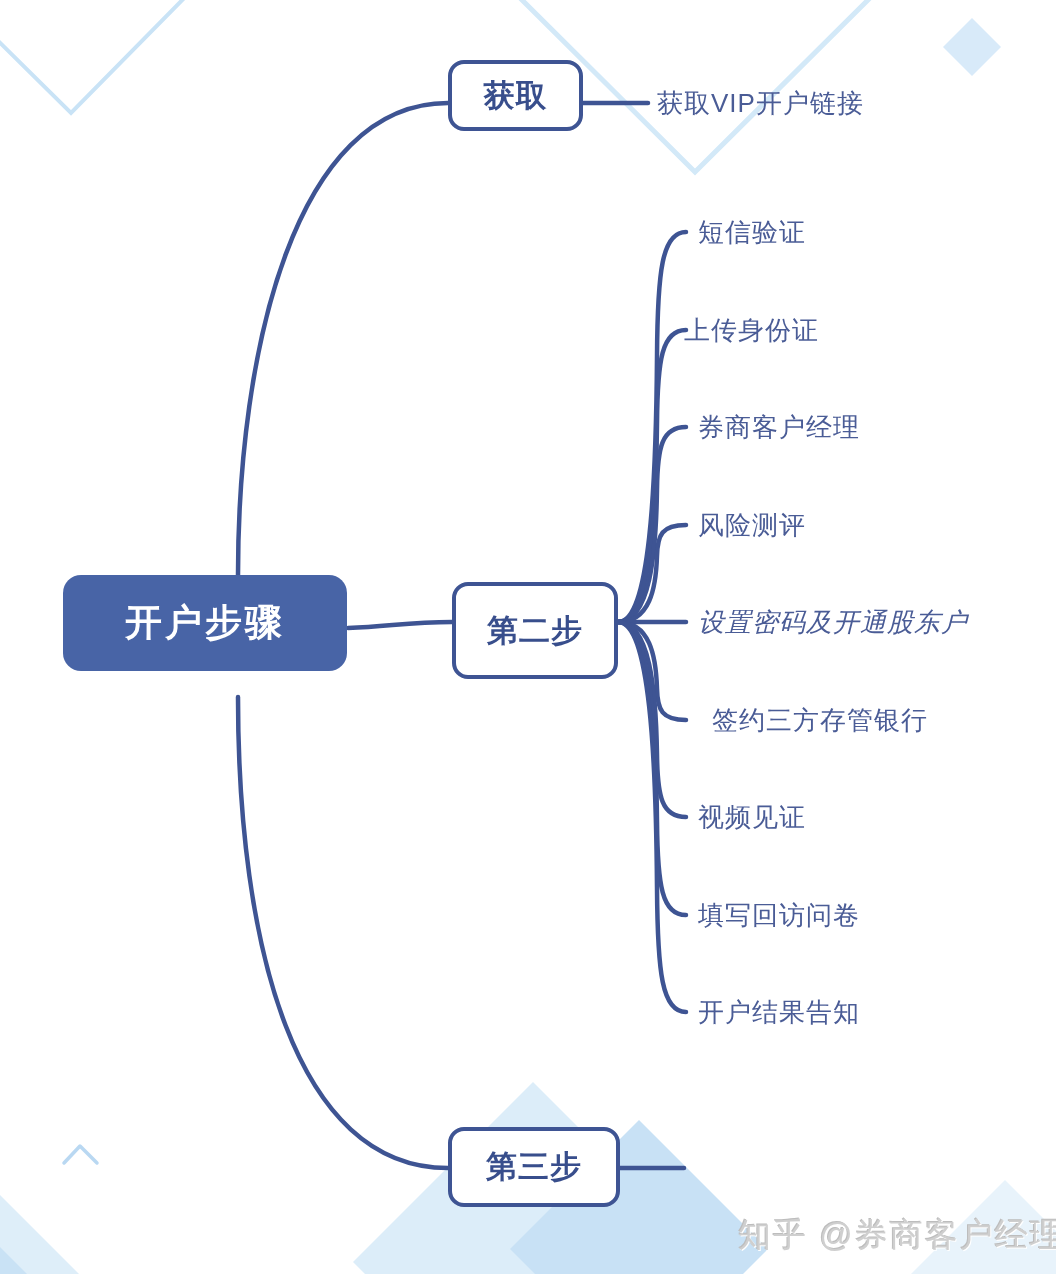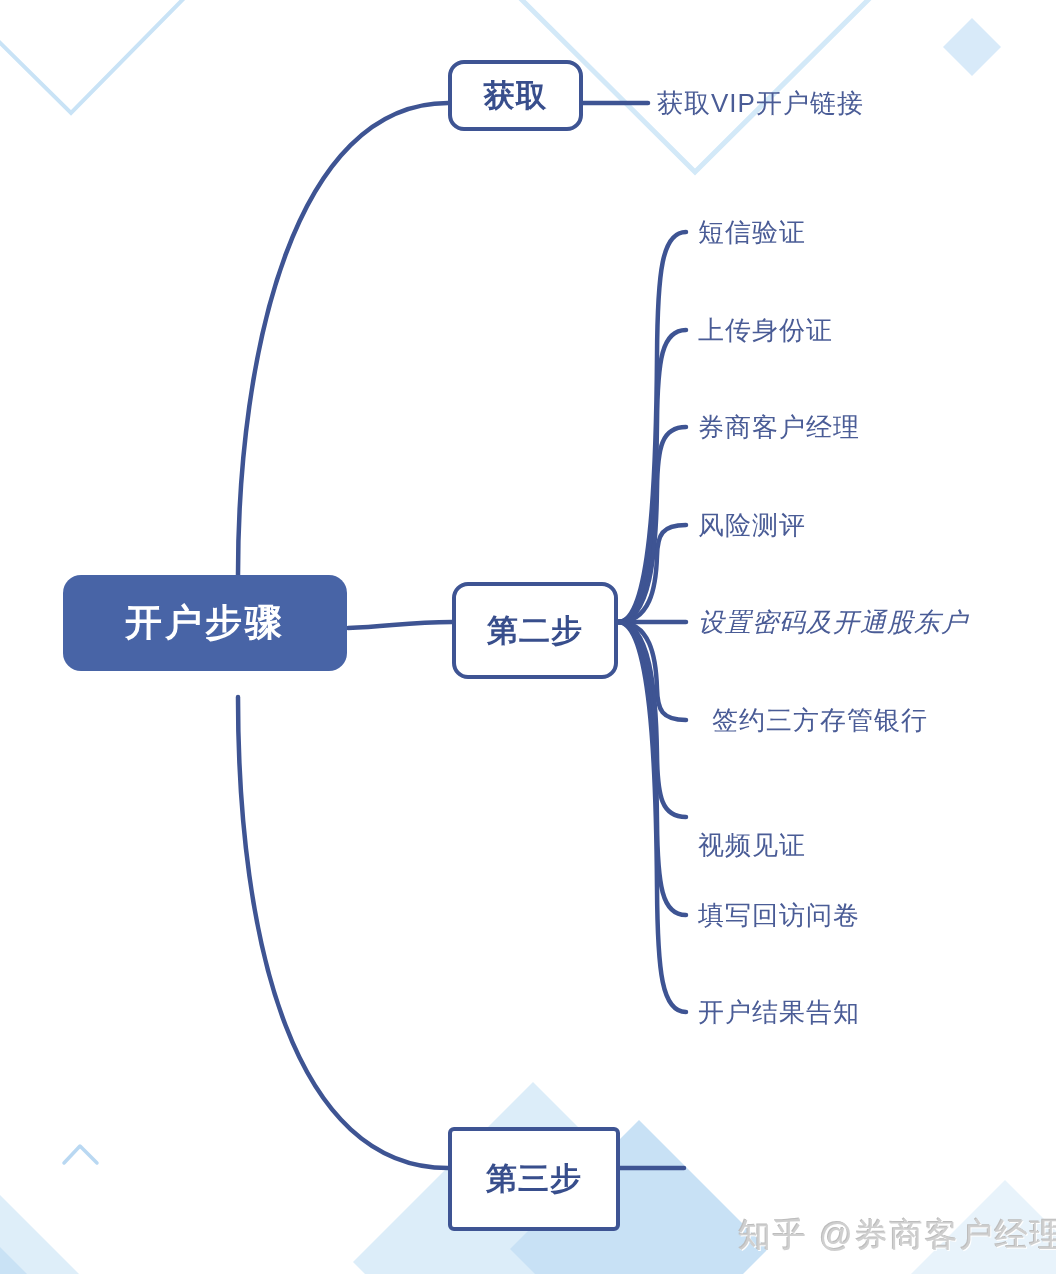--- a/index.html
+++ b/index.html
@@ -24,21 +24,21 @@
     box-sizing:border-box;
     white-space:nowrap;
   }
   #node-root{
     left:63px;top:575px;width:284px;height:96px;
     background:#4864A6;border:none;color:#ffffff;
     font-size:37px;letter-spacing:3px;border-radius:18px;
   }
   #node-step1{left:448px;top:60px;width:135px;height:71px;}
   #node-step2{left:452px;top:582px;width:166px;height:97px;}
-  #node-step3{left:448px;top:1127px;width:172px;height:104px;border-radius:6px;}
+  #node-step3{left:448px;top:1127px;width:172px;height:80px;}
   .leaf{
     position:absolute;z-index:2;
     transform:translateY(-50%);
     font-size:26px;color:#4A5C96;
     white-space:nowrap;letter-spacing:1px;text-align:center;
   }
   .watermark{
     position:absolute;z-index:3;
     left:738px;top:1213px;
     font-size:33px;letter-spacing:2px;
@@ -96,25 +96,25 @@
     <span>第二步</span>
   </div>
 
   <div class="node" id="node-step3">
     <span>第三步</span>
   </div>
 
   <div class="leaf" style="left:657px;top:103px;">获取VIP开户链接</div>
 
   <div class="leaf" style="left:698px;top:232px;">短信验证</div>
-  <div class="leaf" style="left:698px;top:330px;">上传身份证</div>
+  <div class="leaf" style="left:684px;top:330px;">上传身份证</div>
   <div class="leaf" style="left:698px;top:427px;">券商客户经理</div>
   <div class="leaf" style="left:698px;top:525px;">风险测评</div>
   <div class="leaf" style="left:698px;top:622px;font-style:italic;">设置密码及开通股东户</div>
   <div class="leaf" style="left:698px;top:720px;margin-left:14px;">签约三方存管银行</div>
-  <div class="leaf" style="left:698px;top:817px;margin-top:28px;">视频见证</div>
+  <div class="leaf" style="left:698px;top:817px;">视频见证</div>
   <div class="leaf" style="left:698px;top:915px;">填写回访问卷</div>
   <div class="leaf" style="left:698px;top:1012px;">开户结果告知</div>
 
 
   <div class="watermark">知乎 @券商客户经理</div>
 
 </div>
 
 </body></html>

